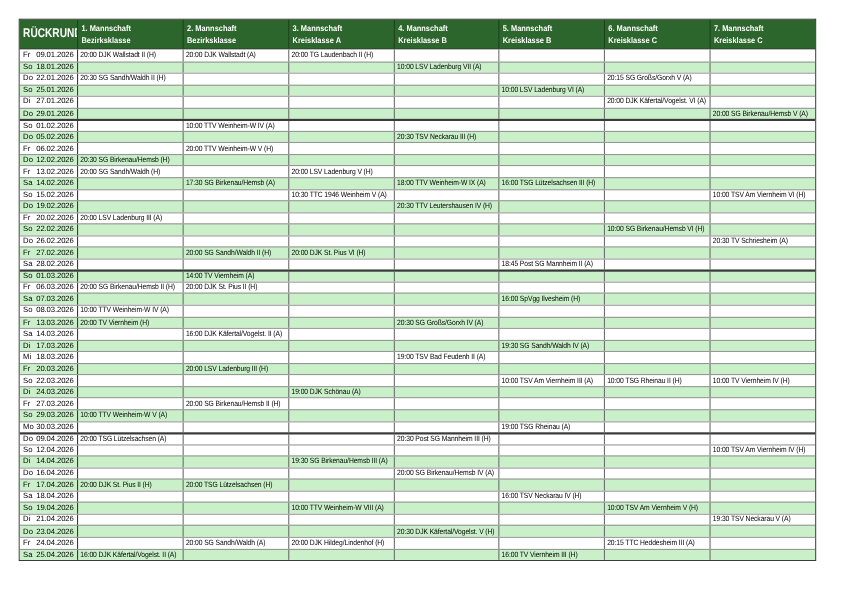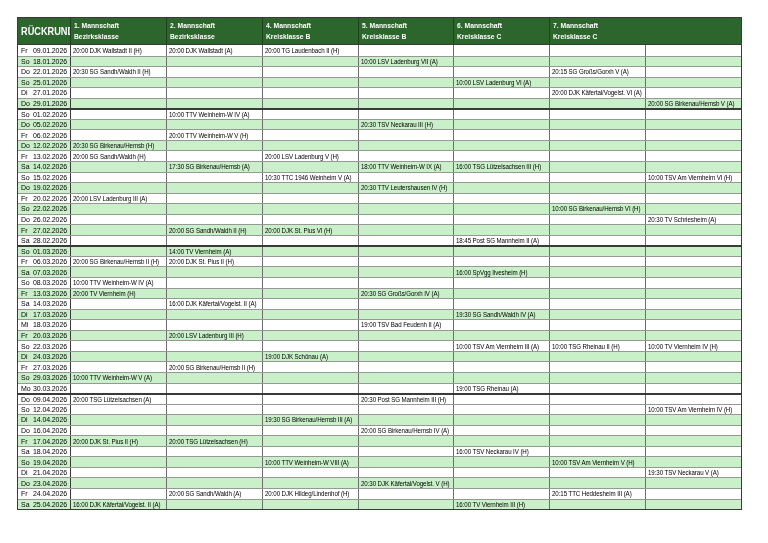--- a/index.html
+++ b/index.html
@@ -65,20 +65,24 @@
       </div>
       <div class="hcell">
         <span class="team">1. Mannschaft</span>
         <span class="league">Bezirksklasse</span>
       </div>
       <div class="hcell">
         <span class="team">2. Mannschaft</span>
         <span class="league">Bezirksklasse</span>
       </div>
       <div class="hcell">
+        <span class="team">3. Mannschaft</span>
+        <span class="league">Kreisklasse A</span>
+      </div>
+      <div class="hcell">
         <span class="team">4. Mannschaft</span>
         <span class="league">Kreisklasse B</span>
       </div>
       <div class="hcell">
         <span class="team">5. Mannschaft</span>
         <span class="league">Kreisklasse B</span>
       </div>
       <div class="hcell">
         <span class="team">6. Mannschaft</span>
         <span class="league">Kreisklasse C</span>

